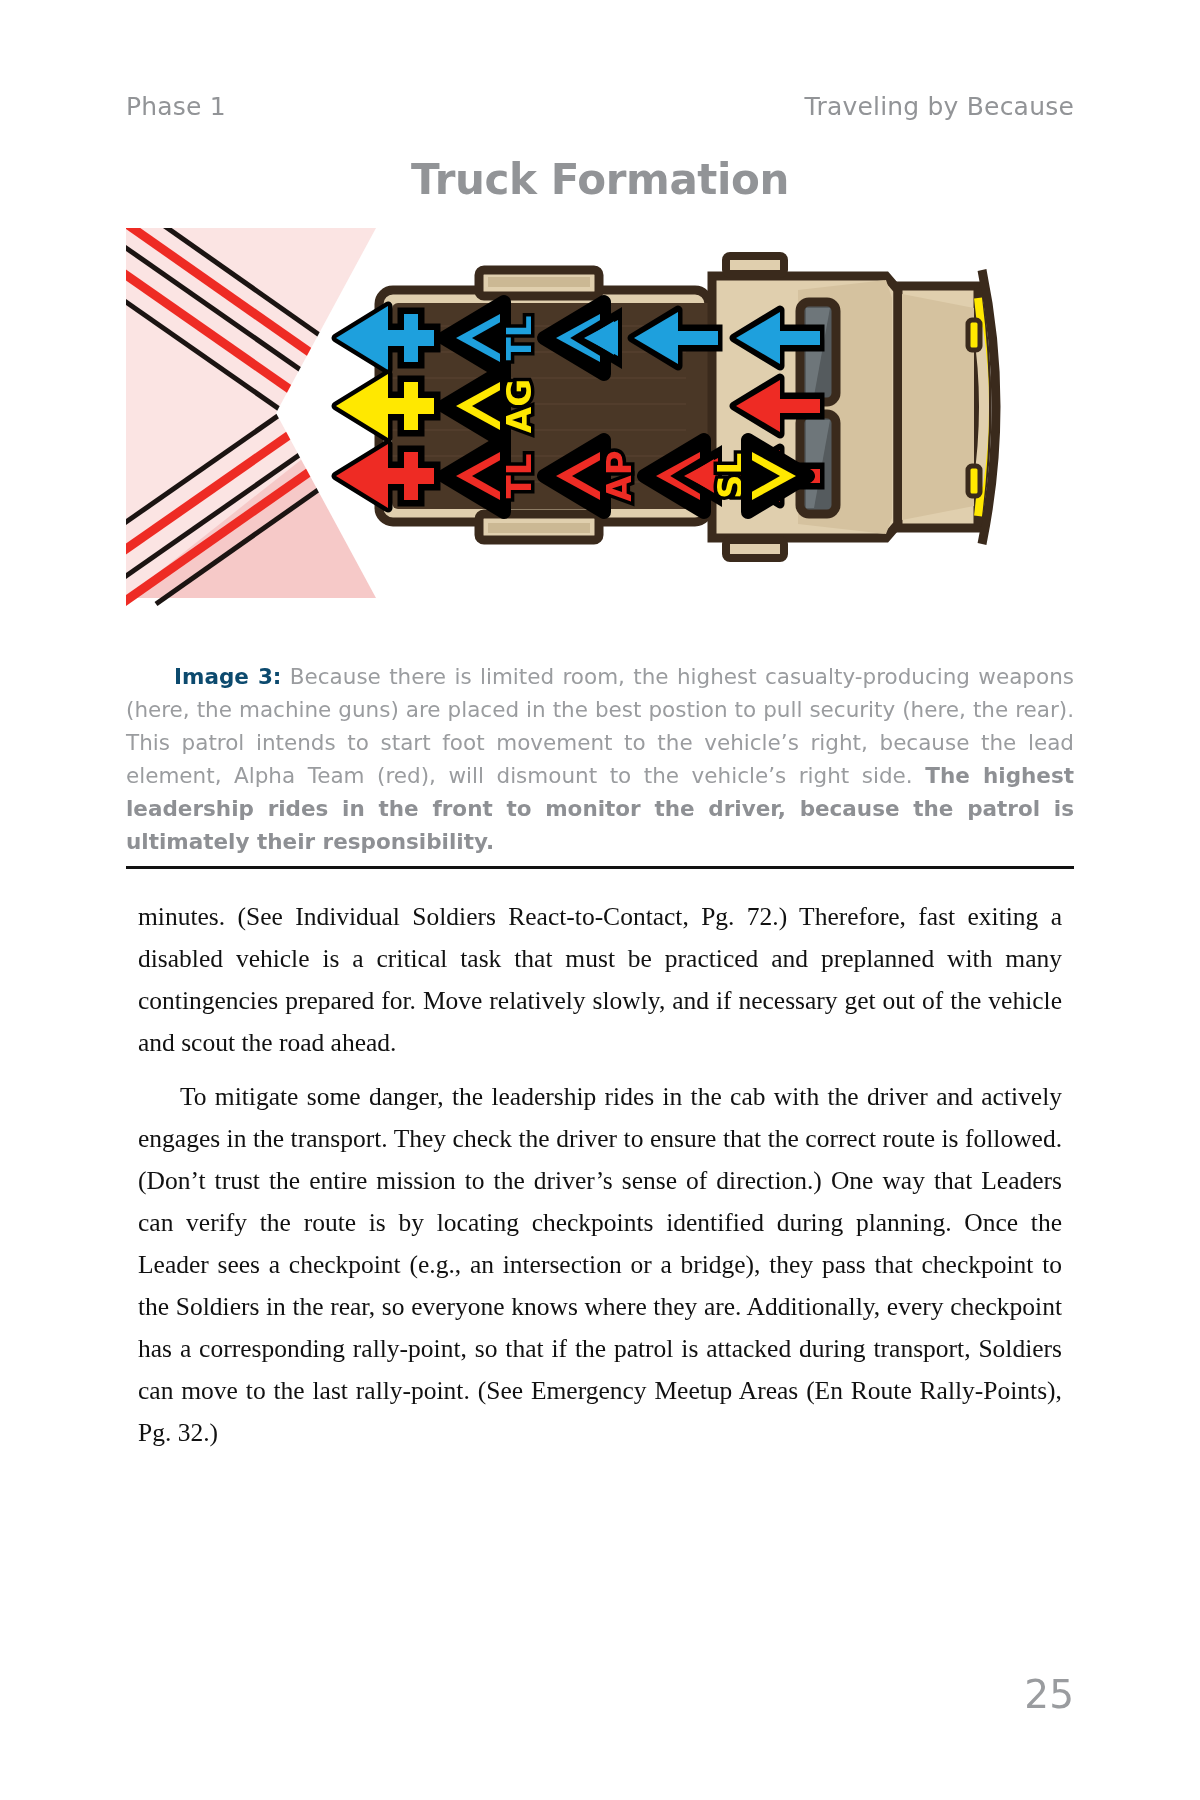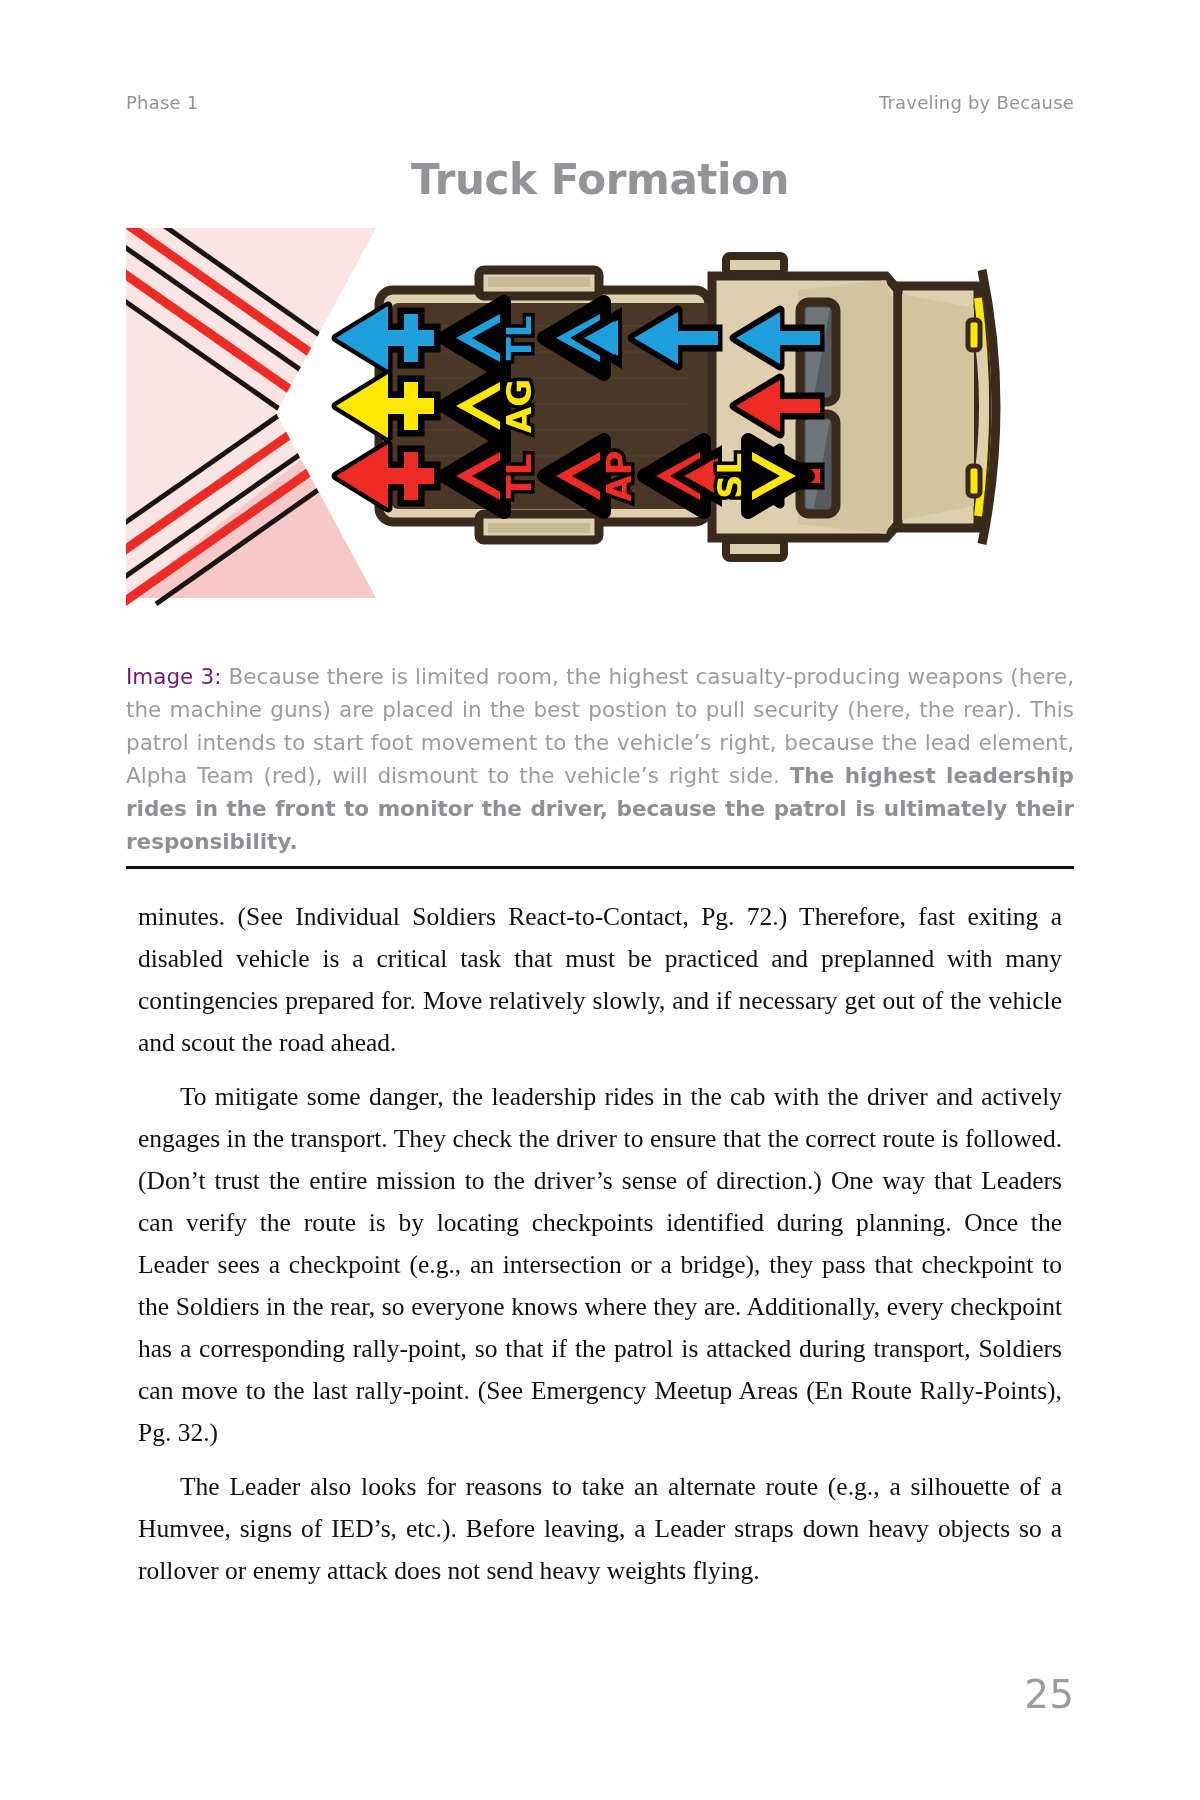--- a/index.html
+++ b/index.html
@@ -11,21 +11,21 @@
     position:relative;
     overflow:hidden;
   }
   .page { position:relative; width:1200px; height:1800px; }
 
   
   .runhead {
     position:absolute; left:126px; top:92px; width:948px;
     display:flex; justify-content:space-between; align-items:baseline;
     font-family:"DejaVu Sans", sans-serif;
-    font-size:18px; color:#929497; letter-spacing:.2px;
+    font-size:25px; color:#929497; letter-spacing:.2px;
   }
   .page-title {
     position:absolute; left:0; top:155px; width:1200px;
     text-align:center;
     font-family:"DejaVu Sans", sans-serif;
     font-weight:bold; font-size:42px; color:#929497;
     letter-spacing:-.4px;
   }
 
   
@@ -37,21 +37,21 @@
   .fig-svg { display:block; }
 
   
   .caption {
     position:absolute; left:126px; top:660px; width:948px;
     font-family:"DejaVu Sans", sans-serif;
     font-size:21.5px; line-height:33px; color:#9a9c9f;
     text-align:justify;
   }
   .caption b { color:#8e9094; font-weight:bold; }
-  .cap-lead { font-weight:normal; color:#701a75; }
+  .cap-lead { font-weight:bold; color:#0c4a6e;margin-left:48px; }
 
   .rule {
     position:absolute; left:126px; top:866px; width:948px; height:3px;
     background:#111;
   }
 
   
   .body {
     position:absolute; left:126px; top:884px; width:948px;
     font-family:"Liberation Serif", serif;
@@ -268,18 +268,17 @@
 
   <div class="caption">
     <span class="cap-lead">Image 3:</span><span> Because there is limited room, the highest casualty-producing weapons (here, the machine guns) are placed in the best postion to pull security (here, the rear). This patrol intends to start foot movement to the vehicle’s right, because the lead element, Alpha Team (red), will dismount to the vehicle’s right side. </span><b>The highest leadership rides in the front to monitor the driver, because the patrol is ultimately their responsibility.</b>
   </div>
 
   <div class="rule"></div>
 
   <div class="body">
     <p>minutes. (See Individual Soldiers React-to-Contact, Pg. 72.) Therefore, fast exiting a disabled vehicle is a critical task that must be practiced and preplanned with many contingencies prepared for. Move relatively slowly, and if necessary get out of the vehicle and scout the road ahead.</p>
     <p class="ind"><b>To mitigate some danger, the leadership rides in the cab with the driver and actively engages in the transport.</b><span> They check the driver to ensure that the correct route is followed. (Don’t trust the entire mission to the driver’s sense of direction.) One way that Leaders can verify the route is by locating checkpoints identified during planning. Once the Leader sees a checkpoint (e.g., an intersection or a bridge), they pass that checkpoint to the Soldiers in the rear, so everyone knows where they are. Additionally, every checkpoint has a corresponding rally-point, so that if the patrol is attacked during transport, Soldiers can move to the last rally-point. (See Emergency Meetup Areas (En Route Rally-Points), Pg. 32.)</span></p>
-    <p class="ind">The Leader also looks for reasons to take an alternate route (e.g., a silhouette of a Humvee, signs of IED’s, etc.). Before leaving, a Leader straps down heavy objects so a rollover or enemy attack does not send heavy weights flying.</p>
   </div>
 
   <div class="folio">25</div>
 
 </div>
 
 </body></html>

